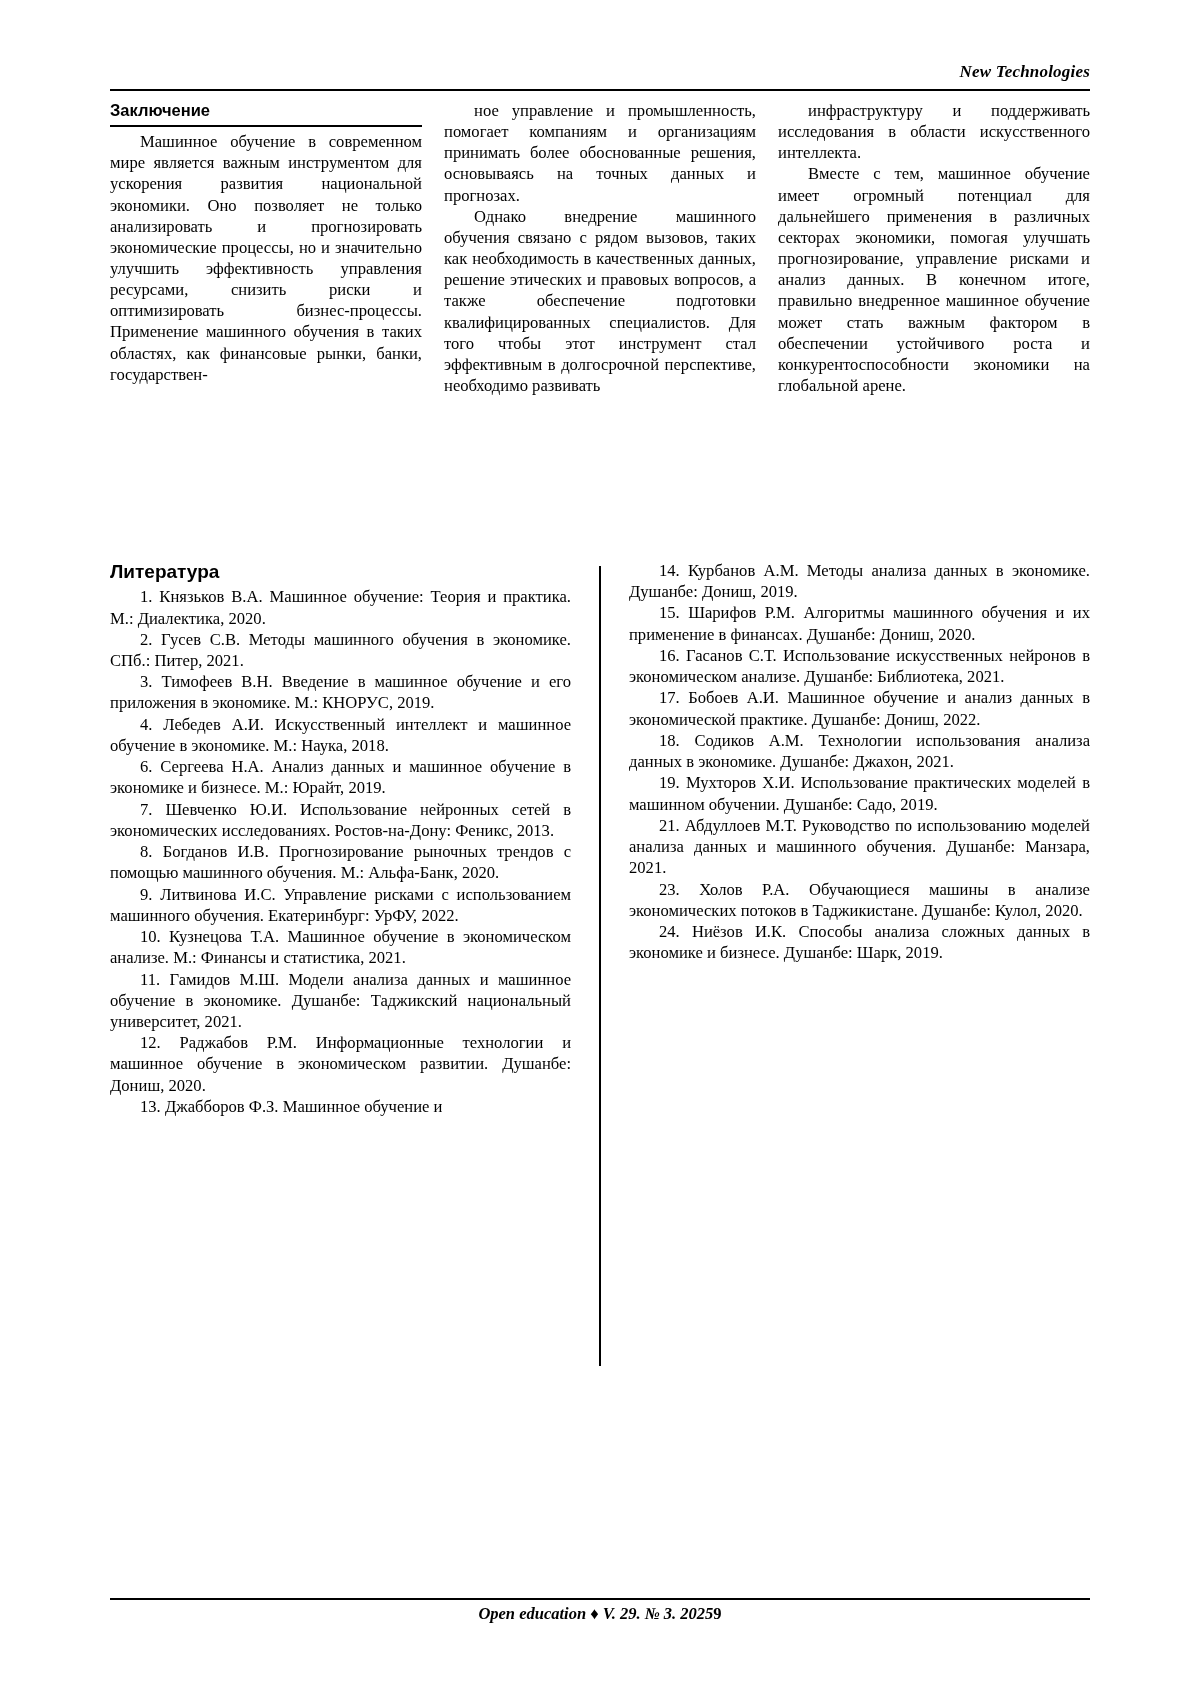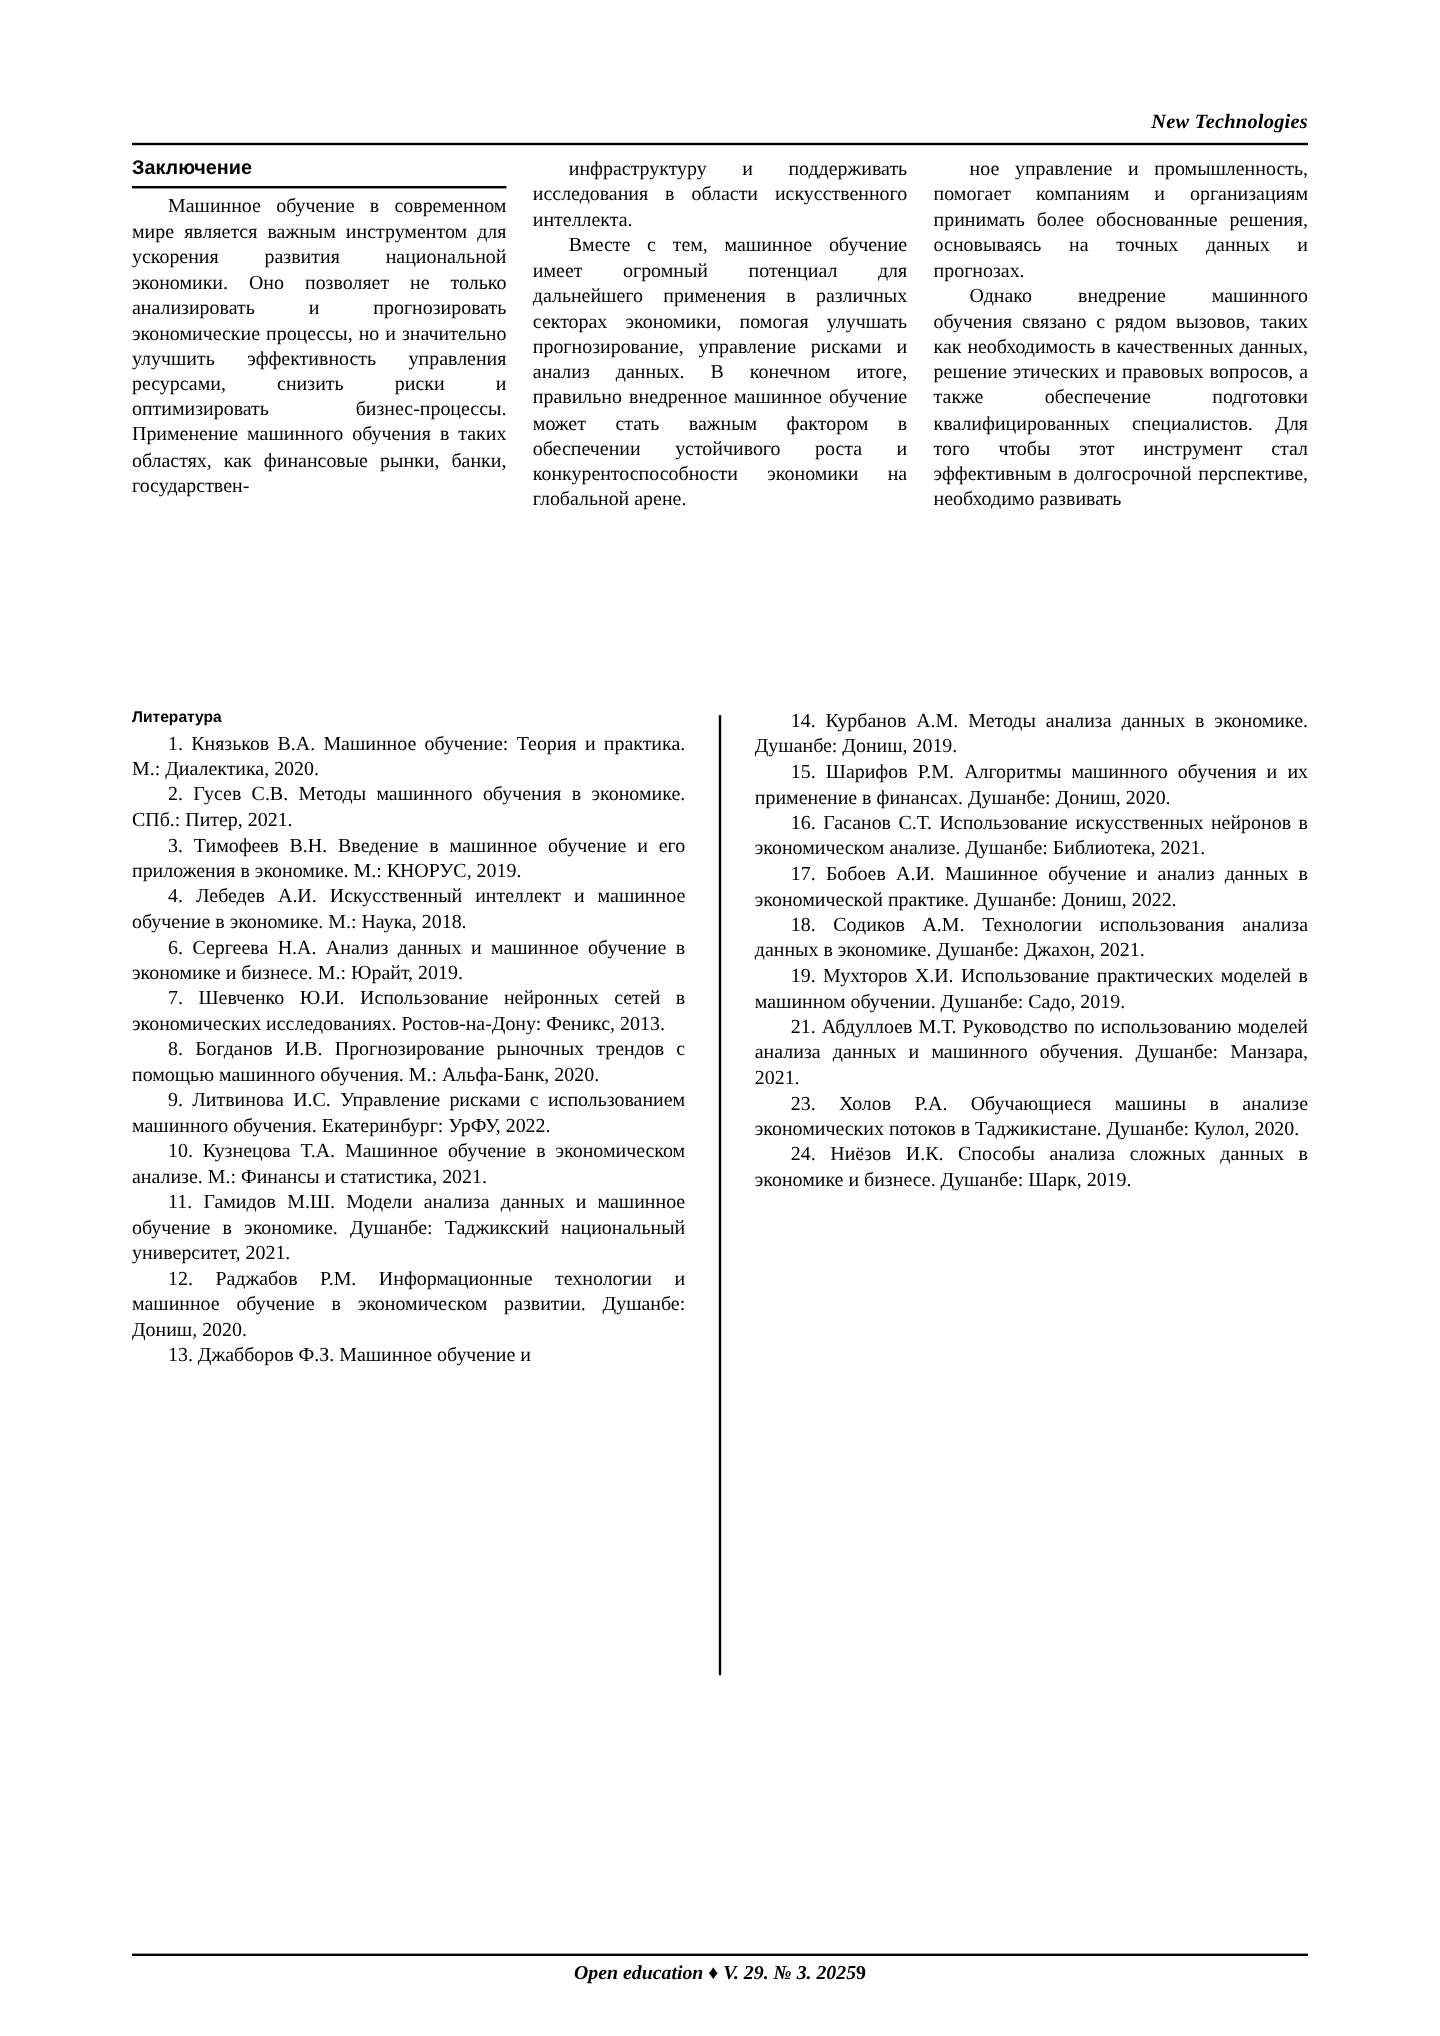--- a/index.html
+++ b/index.html
@@ -14,21 +14,20 @@
     color: #000;
     position: relative;
   }
   .page {
     position: absolute;
     left: 0; top: 0;
     width: 1200px;
     height: 1330px;
     box-sizing: border-box;
     padding: 0;
-    margin-top: 30px;
   }
   .header {
     position: absolute;
     left: 110px;
     top: 62px;
     width: 980px;
     text-align: right;
     font-family: "Liberation Serif", serif;
     font-style: italic;
     font-weight: bold;
@@ -96,21 +95,21 @@
     height: 800px;
   }
   .refs .rcol.right { padding-left: 18px; }
   .refs p {
     margin: 0;
     text-indent: 30px;
   }
   .refs-title {
     font-family: "Liberation Sans", sans-serif;
     font-weight: bold;
-    font-size: 13px;
+    font-size: 19px;
     margin: 0 0 2px 0;
   }
   
   .footer-rule {
     position: absolute;
     left: 110px;
     top: 1598px;
     width: 980px;
     height: 2px;
     background: #000;
@@ -141,26 +140,26 @@
 
   <div class="header">New Technologies</div>
   <div class="header-rule"></div>
 
   <div class="concl">
     <div class="col">
       <div class="sec-title">Заключение</div>
       <p>Машинное обучение в современном мире является важным инструментом для ускорения развития национальной экономики. Оно позволяет не только анализировать и прогнозировать экономические процессы, но и значительно улучшить эффективность управления ресурсами, снизить риски и оптимизировать бизнес-процессы. Применение машинного обучения в таких областях, как финансовые рынки, банки, государствен-</p>
     </div>
     <div class="col">
+      <p>ное управление и промышленность, помогает компаниям и организациям принимать более обоснованные решения, основываясь на точных данных и прогнозах.</p>
+      <p>Однако внедрение машинного обучения связано с рядом вызовов, таких как необходимость в качественных данных, решение этических и правовых вопросов, а также обеспечение подготовки квалифицированных специалистов. Для того чтобы этот инструмент стал эффективным в долгосрочной перспективе, необходимо развивать</p>
+    </div>
+    <div class="col">
       <p>инфраструктуру и поддерживать исследования в области искусственного интеллекта.</p>
       <p>Вместе с тем, машинное обучение имеет огромный потенциал для дальнейшего применения в различных секторах экономики, помогая улучшать прогнозирование, управление рисками и анализ данных. В конечном итоге, правильно внедренное машинное обучение может стать важным фактором в обеспечении устойчивого роста и конкурентоспособности экономики на глобальной арене.</p>
-    </div>
-    <div class="col">
-      <p>ное управление и промышленность, помогает компаниям и организациям принимать более обоснованные решения, основываясь на точных данных и прогнозах.</p>
-      <p>Однако внедрение машинного обучения связано с рядом вызовов, таких как необходимость в качественных данных, решение этических и правовых вопросов, а также обеспечение подготовки квалифицированных специалистов. Для того чтобы этот инструмент стал эффективным в долгосрочной перспективе, необходимо развивать</p>
     </div>
   </div>
 
   <div class="refs">
     <div class="rcol left">
       <div class="refs-title">Литература</div>
       <p>1. Князьков В.А. Машинное обучение: Теория и практика. М.: Диалектика, 2020.</p>
       <p>2. Гусев С.В. Методы машинного обучения в экономике. СПб.: Питер, 2021.</p>
       <p>3. Тимофеев В.Н. Введение в машинное обучение и его приложения в экономике. М.: КНОРУС, 2019.</p>
       <p>4. Лебедев А.И. Искусственный интеллект и машинное обучение в экономике. М.: Наука, 2018.</p>

